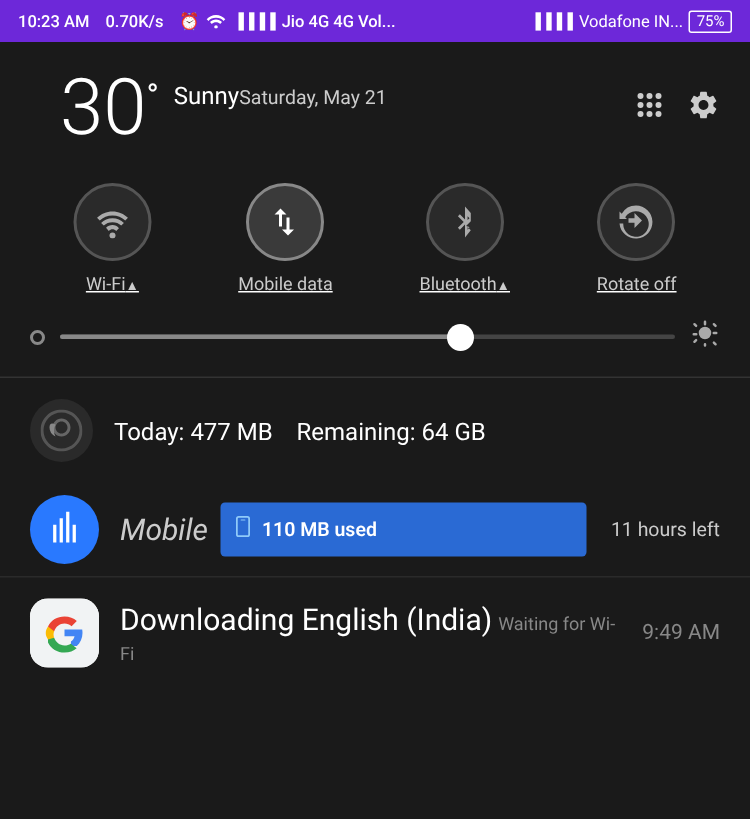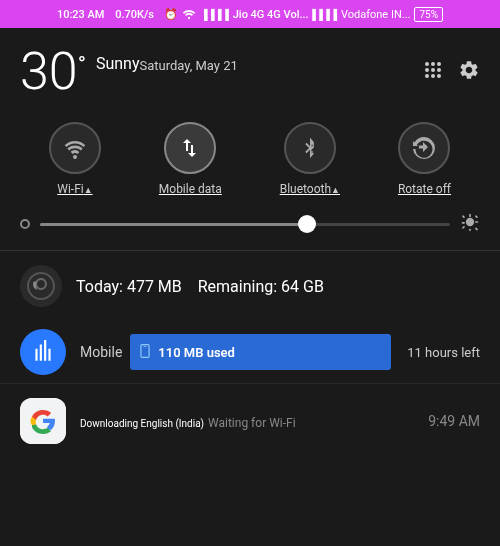--- a/index.html
+++ b/index.html
@@ -10,23 +10,23 @@
       font-family: 'Roboto', Arial, sans-serif;
       color: #ffffff;
       overflow: hidden;
       position: relative;
     }
 
     
     .status-bar {
       display: flex;
       align-items: center;
-      justify-content: center;
+      justify-content: space-between;
       padding: 6px 12px;
-      background: #d946ef;
+      background: #6d28d9;
       height: 28px;
     }
     .status-left {
       font-size: 11px;
       font-weight: 500;
       color: #ffffff;
       display: flex;
       align-items: center;
       gap: 4px;
     }
@@ -40,20 +40,21 @@
     
     .weather-row {
       display: flex;
       align-items: center;
       padding: 18px 20px 14px 20px;
       justify-content: space-between;
     }
     .weather-left {
       display: flex;
       align-items: flex-start;
+      margin-left: 20px;
     }
     .temperature {
       font-size: 52px;
       font-weight: 300;
       line-height: 1;
       color: #ffffff;
     }
     .degree {
       font-size: 22px;
       margin-top: 6px;
@@ -220,23 +221,24 @@
       color: #ffffff;
       flex-shrink: 0;
     }
     .mobile-info {
       display: flex;
       align-items: center;
       flex: 1;
       gap: 8px;
     }
     .mobile-label {
-      font-size: 14px;
-      color: #cccccc;
-      flex-shrink: 0;
+      font-size: 20px;
+      color: #cccccc;
+      flex-shrink: 0;
+      font-style: italic;
     }
     .usage-bar-bg {
       flex: 1;
       height: 36px;
       background: #2a6ad4;
       border-radius: 3px;
       display: flex;
       align-items: center;
       padding: 0 8px;
       gap: 6px;
@@ -275,21 +277,21 @@
       align-items: center;
       justify-content: center;
       font-size: 28px;
       flex-shrink: 0;
       overflow: hidden;
     }
     .app-info {
       flex: 1;
     }
     .app-title {
-      font-size: 10px;
+      font-size: 20px;
       color: #ffffff;
     }
     .app-subtitle {
       font-size: 12px;
       color: #888;
       margin-top: 3px;
     }
     .app-time {
       font-size: 14px;
       color: #888;

